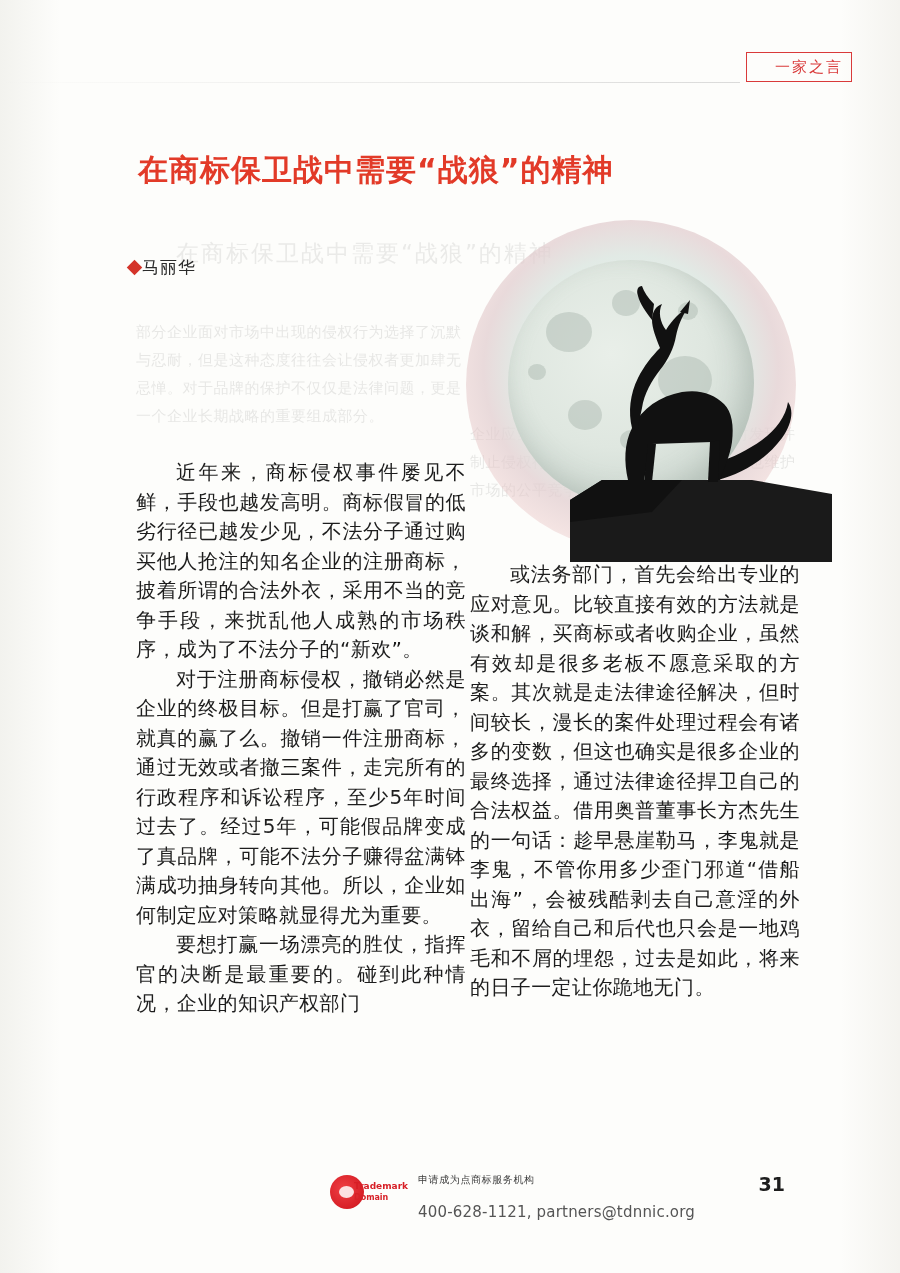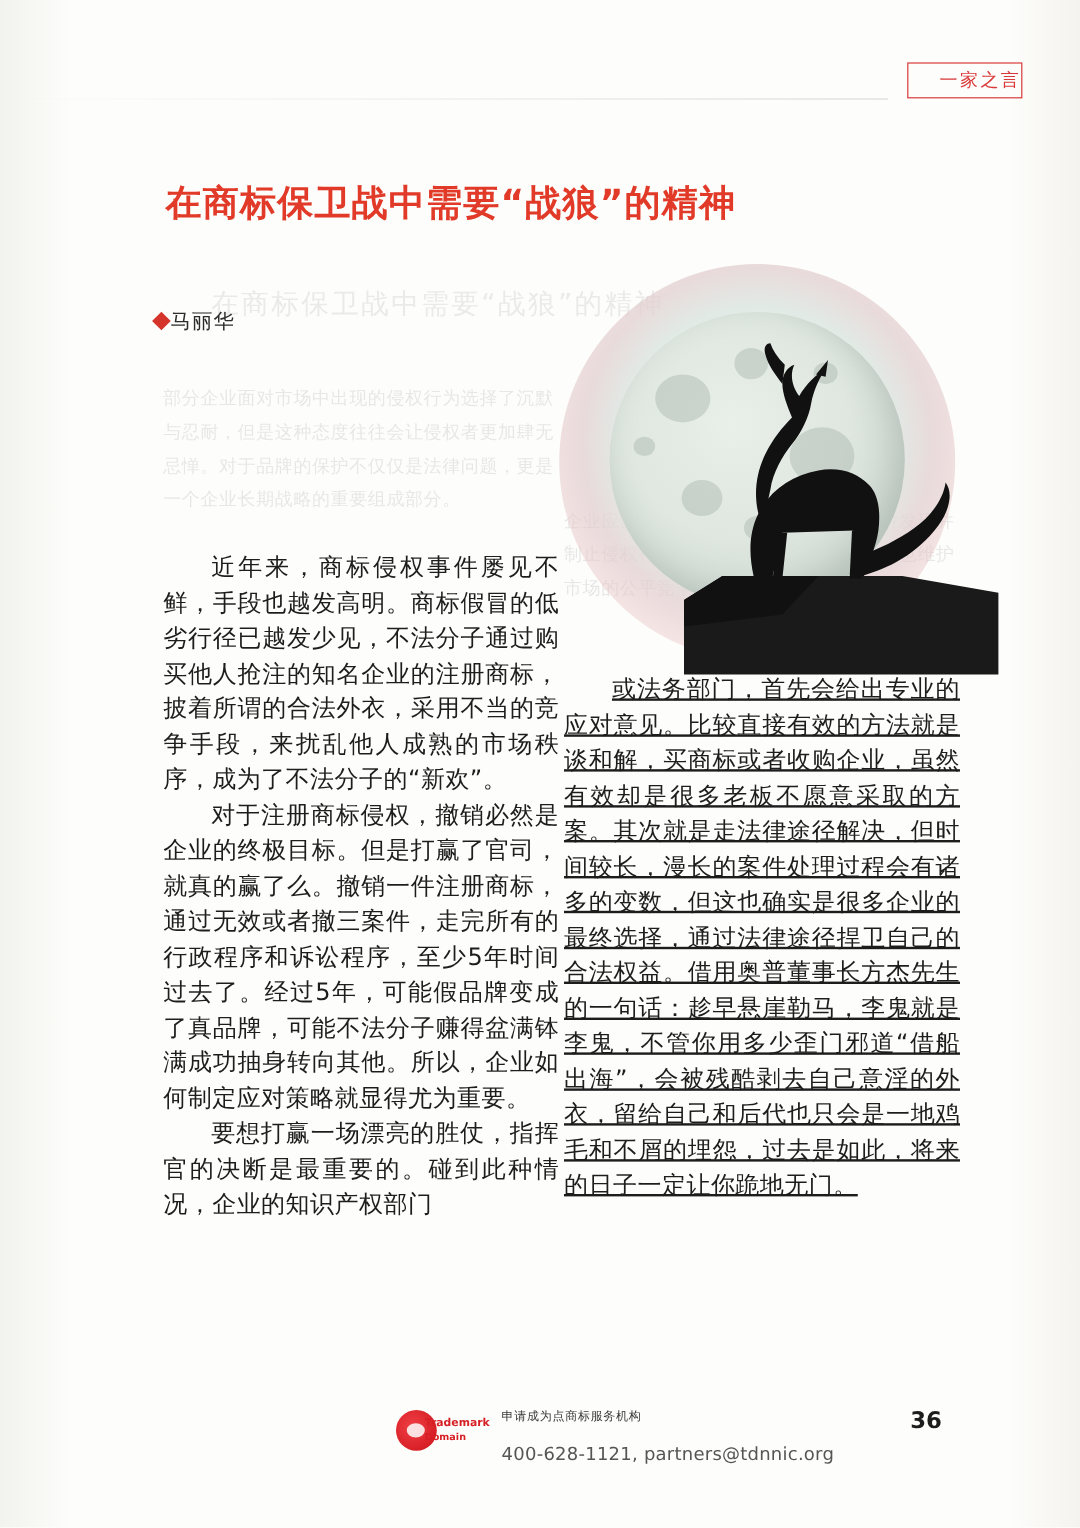--- a/index.html
+++ b/index.html
@@ -21,27 +21,28 @@
     inset: 0;
     background:
       linear-gradient(to right, #f2f2ee 0px, #fdfdfb 60px, #fdfdfb 840px, #f4f3ef 900px);
   }
 
   
   .corner-tab {
     position: absolute;
     top: 52px;
     right: 48px;
-    width: 96px;
+    width: 106px;
     height: 30px;
     border: 1.5px solid #d93a3a;
     display: flex;
     align-items: center;
-    justify-content: flex-end;
+    justify-content: flex-start;
     box-sizing: border-box;
+    padding-left: 28px;
   }
   .corner-tab span {
     color: #d93a3a;
     font-size: 15px;
     letter-spacing: 2px;
     font-family: "DejaVu Sans", "Liberation Sans", sans-serif;
   }
 
   
   .header-rule {
@@ -175,21 +176,21 @@
   .col {
     position: absolute;
     width: 330px;
     font-size: 20px;
     line-height: 29.5px;
     color: #1d1d1d;
     text-align: justify;
     letter-spacing: .4px;
   }
   .col-left { left: 136px; top: 458px; }
-  .col-right { left: 470px; top: 560px; text-decoration: underline; }
+  .col-right { left: 470px; top: 560px; }
   .col p {
     margin: 0;
     text-indent: 2em;
   }
 
   
   .footer {
     position: absolute;
     left: 0;
     bottom: 52px;
@@ -325,16 +326,16 @@
       <div class="logo-swirl"></div>
       <div class="logo-word">
         <span>Trademark</span>
         <small>Domain</small>
       </div>
     </div>
     <div class="footer-text">
       <div class="line1">申请成为点商标服务机构</div>
       <div class="line2">400-628-1121, partners@tdnnic.org</div>
     </div>
-    <div class="page-number">36</div>
+    <div class="page-number">31</div>
   </div>
 
 </div>
 
 </body></html>

